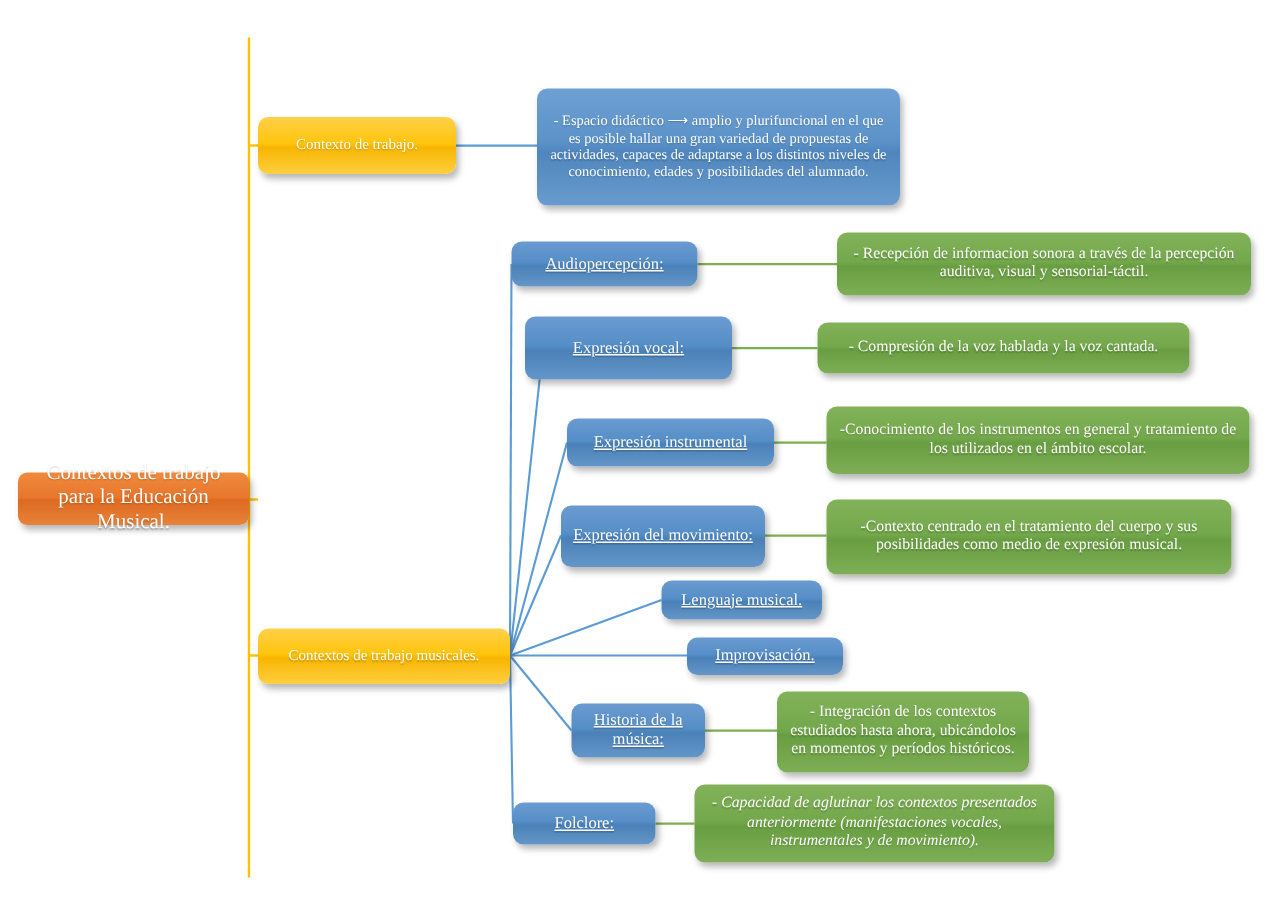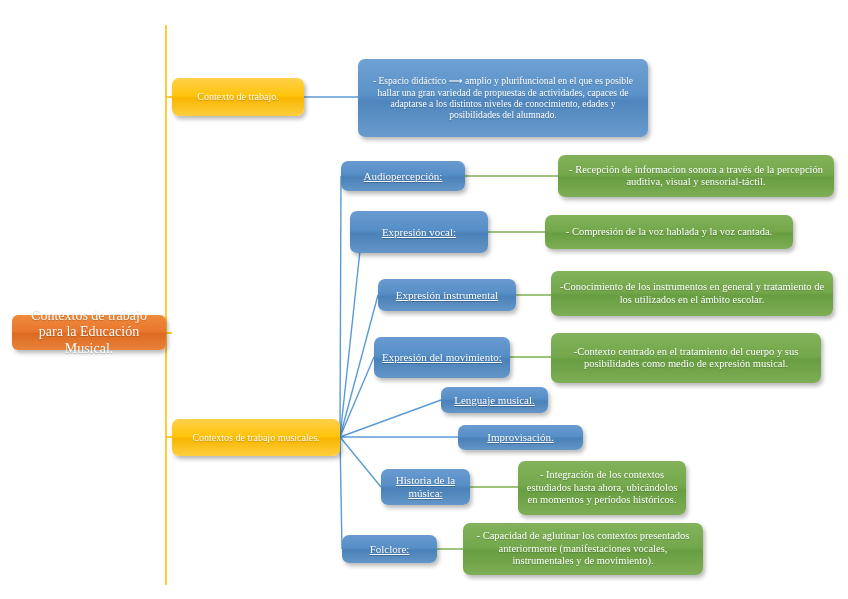--- a/index.html
+++ b/index.html
@@ -92,39 +92,39 @@
     <path d="M516 295 L551 295" stroke="#7cb04e" stroke-width="1.5" fill="none"></path>
     <path d="M510 357 L551 357" stroke="#7cb04e" stroke-width="1.5" fill="none"></path>
     <path d="M470 487 L518 487" stroke="#7cb04e" stroke-width="1.5" fill="none"></path>
     <path d="M437 549 L463 549" stroke="#7cb04e" stroke-width="1.5" fill="none"></path>
   </svg>
 
   <div class="node n-root" style="left:12px; top:315px; width:154px; height:35px;">Contextos de trabajo para la Educación Musical.</div>
 
   <div class="node n-amber" style="left:172px; top:78px; width:132px; height:38px;">Contexto de trabajo.</div>
 
-  <div class="node n-detail-blue" style="left:358px; top:59px; width:290px; height:78px;text-align:center;">- Espacio didáctico ⟶ amplio y plurifuncional en el que es posible hallar una gran variedad de propuestas de actividades, capaces de adaptarse a los distintos niveles de conocimiento, edades y posibilidades del alumnado.</div>
+  <div class="node n-detail-blue" style="left:358px; top:59px; width:242px; height:78px;text-align:center;">- Espacio didáctico ⟶ amplio y plurifuncional en el que es posible hallar una gran variedad de propuestas de actividades, capaces de adaptarse a los distintos niveles de conocimiento, edades y posibilidades del alumnado.</div>
 
   <div class="node n-amber" style="left:172px; top:419px; width:168px; height:37px;">Contextos de trabajo musicales.</div>
 
   <div class="node n-blue" style="left:341px; top:161px; width:124px; height:30px;">Audiopercepción:</div>
   <div class="node n-green" style="left:558px; top:155px; width:276px; height:42px;">- Recepción de informacion sonora a través de la percepción auditiva, visual y sensorial-táctil.</div>
 
   <div class="node n-blue" style="left:350px; top:211px; width:138px; height:42px;">Expresión vocal:</div>
   <div class="node n-green" style="left:545px; top:215px; width:248px; height:34px;">- Compresión de la voz hablada y la voz cantada.</div>
 
   <div class="node n-blue" style="left:378px; top:279px; width:138px; height:32px;">Expresión instrumental</div>
   <div class="node n-green" style="left:551px; top:271px; width:282px; height:45px;">-Conocimiento de los instrumentos en general y tratamiento de los utilizados en el ámbito escolar.</div>
 
   <div class="node n-blue" style="left:374px; top:337px; width:136px; height:41px;">Expresión del movimiento:</div>
   <div class="node n-green" style="left:551px; top:333px; width:270px; height:50px;">-Contexto centrado en el tratamiento del cuerpo y sus posibilidades como medio de expresión musical.</div>
 
   <div class="node n-blue" style="left:441px; top:387px; width:107px; height:26px;">Lenguaje musical.</div>
 
-  <div class="node n-blue" style="left:458px; top:425px; width:125px; height:25px;">Improvisación.</div>
+  <div class="node n-blue" style="left:458px; top:425px; width:104px; height:25px;">Improvisación.</div>
 
   <div class="node n-blue" style="left:381px; top:469px; width:89px; height:36px;">Historia de la música:</div>
   <div class="node n-green" style="left:518px; top:461px; width:168px; height:54px;">- Integración de los contextos estudiados hasta ahora, ubicándolos en momentos y períodos históricos.</div>
 
   <div class="node n-blue" style="left:342px; top:535px; width:95px; height:28px;">Folclore:</div>
-  <div class="node n-green" style="left:463px; top:523px; width:240px; height:52px;">- Capacidad de aglutinar los contextos presentados anteriormente (manifestaciones vocales, instrumentales y de movimiento).</div>
+  <div class="node n-green" style="left:463px; top:523px; width:240px; height:52px;font-style:italic;">- Capacidad de aglutinar los contextos presentados anteriormente (manifestaciones vocales, instrumentales y de movimiento).</div>
 
 </div>
 
 </body></html>

